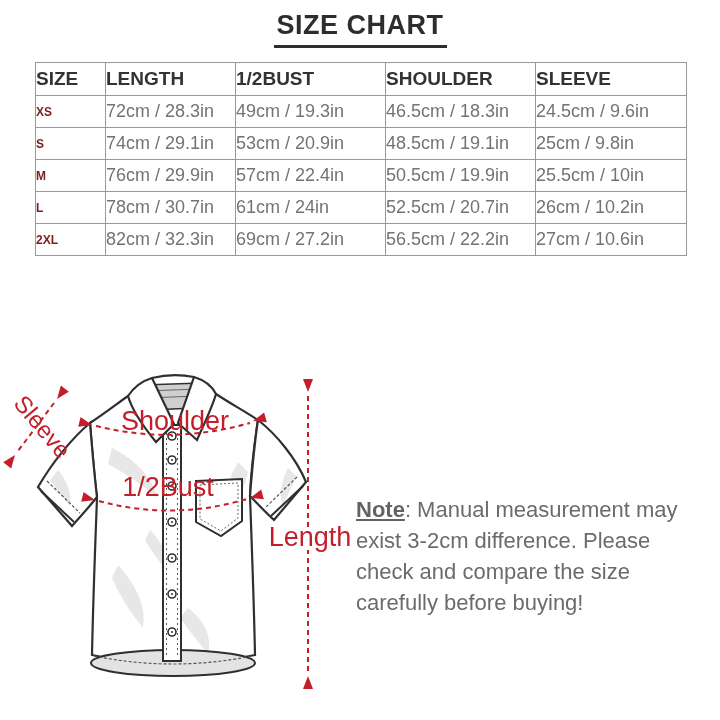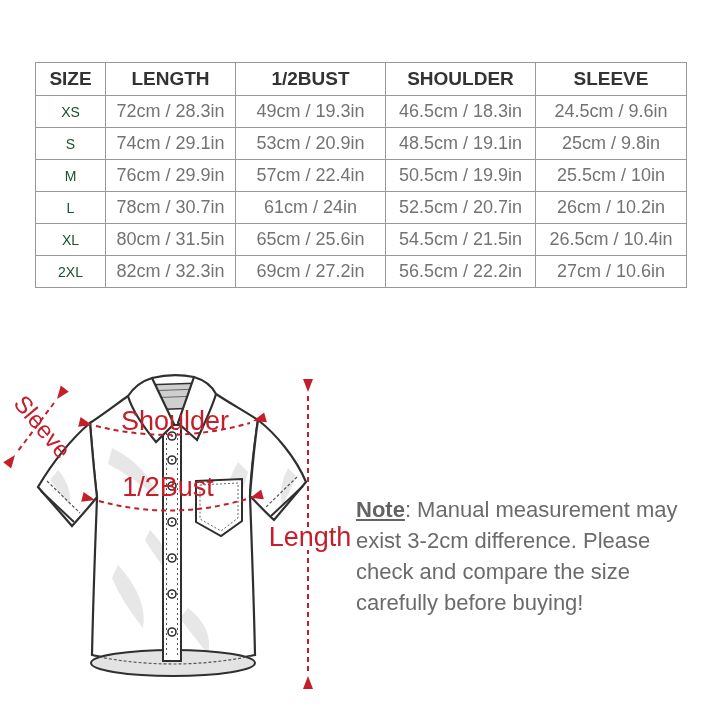--- a/index.html
+++ b/index.html
@@ -13,41 +13,44 @@
 
   
   table.size-table{position:absolute;left:35px;top:62px;width:651px;border-collapse:collapse;
                    table-layout:fixed;background:#fff;}
   table.size-table col.c0{width:70px;}
   table.size-table col.c1{width:130px;}
   table.size-table col.c2{width:150px;}
   table.size-table col.c3{width:150px;}
   table.size-table col.c4{width:151px;}
   table.size-table th, table.size-table td{
-      border:1px solid #999;text-align:center;vertical-align:middle;
+      border:1px solid #999;text-align:left;vertical-align:middle;
       padding:0;overflow:hidden;white-space:nowrap;}
   table.size-table th{height:32px;font-size:19px;font-weight:bold;color:#333;}
   table.size-table td{height:31px;font-size:18px;color:#737373;}
-  table.size-table td.size-col{font-weight:normal;color:#14532d;font-size:14px;}
+  table.size-table td.size-col{font-weight:bold;color:#7f1d1d;font-size:12px;}
 
   
   .diagram{position:absolute;left:0px;top:370px;width:350px;height:350px;}
   .diagram svg{display:block;}
   text.red-label{fill:#c41e2a;font-family:"Liberation Sans", sans-serif;}
 
   
   .note{position:absolute;left:356px;top:472px;width:332px;
         font-size:22px;line-height:31px;color:#6b6b6b;}
   .note b{color:#636363;text-decoration:underline;}
 </style>
 </head>
 <body>
 
 <div class="page">
 
+  <div class="title-wrap">
+    <span class="title">SIZE CHART</span>
+  </div>
 
   <table class="size-table">
     <colgroup>
         <col class="c0">
         <col class="c1">
         <col class="c2">
         <col class="c3">
         <col class="c4">
       </colgroup>
     <tbody>
@@ -78,27 +81,20 @@
       <td>57cm / 22.4in</td>
       <td>50.5cm / 19.9in</td>
       <td>25.5cm / 10in</td>
     </tr>
     <tr>
       <td class="size-col">L</td>
       <td>78cm / 30.7in</td>
       <td>61cm / 24in</td>
       <td>52.5cm / 20.7in</td>
       <td>26cm / 10.2in</td>
-    </tr>
-    <tr>
-      <td class="size-col">XL</td>
-      <td>80cm / 31.5in</td>
-      <td>65cm / 25.6in</td>
-      <td>54.5cm / 21.5in</td>
-      <td>26.5cm / 10.4in</td>
     </tr>
     <tr>
       <td class="size-col">2XL</td>
       <td>82cm / 32.3in</td>
       <td>69cm / 27.2in</td>
       <td>56.5cm / 22.2in</td>
       <td>27cm / 10.6in</td>
     </tr>
   </tbody>
     </table>

